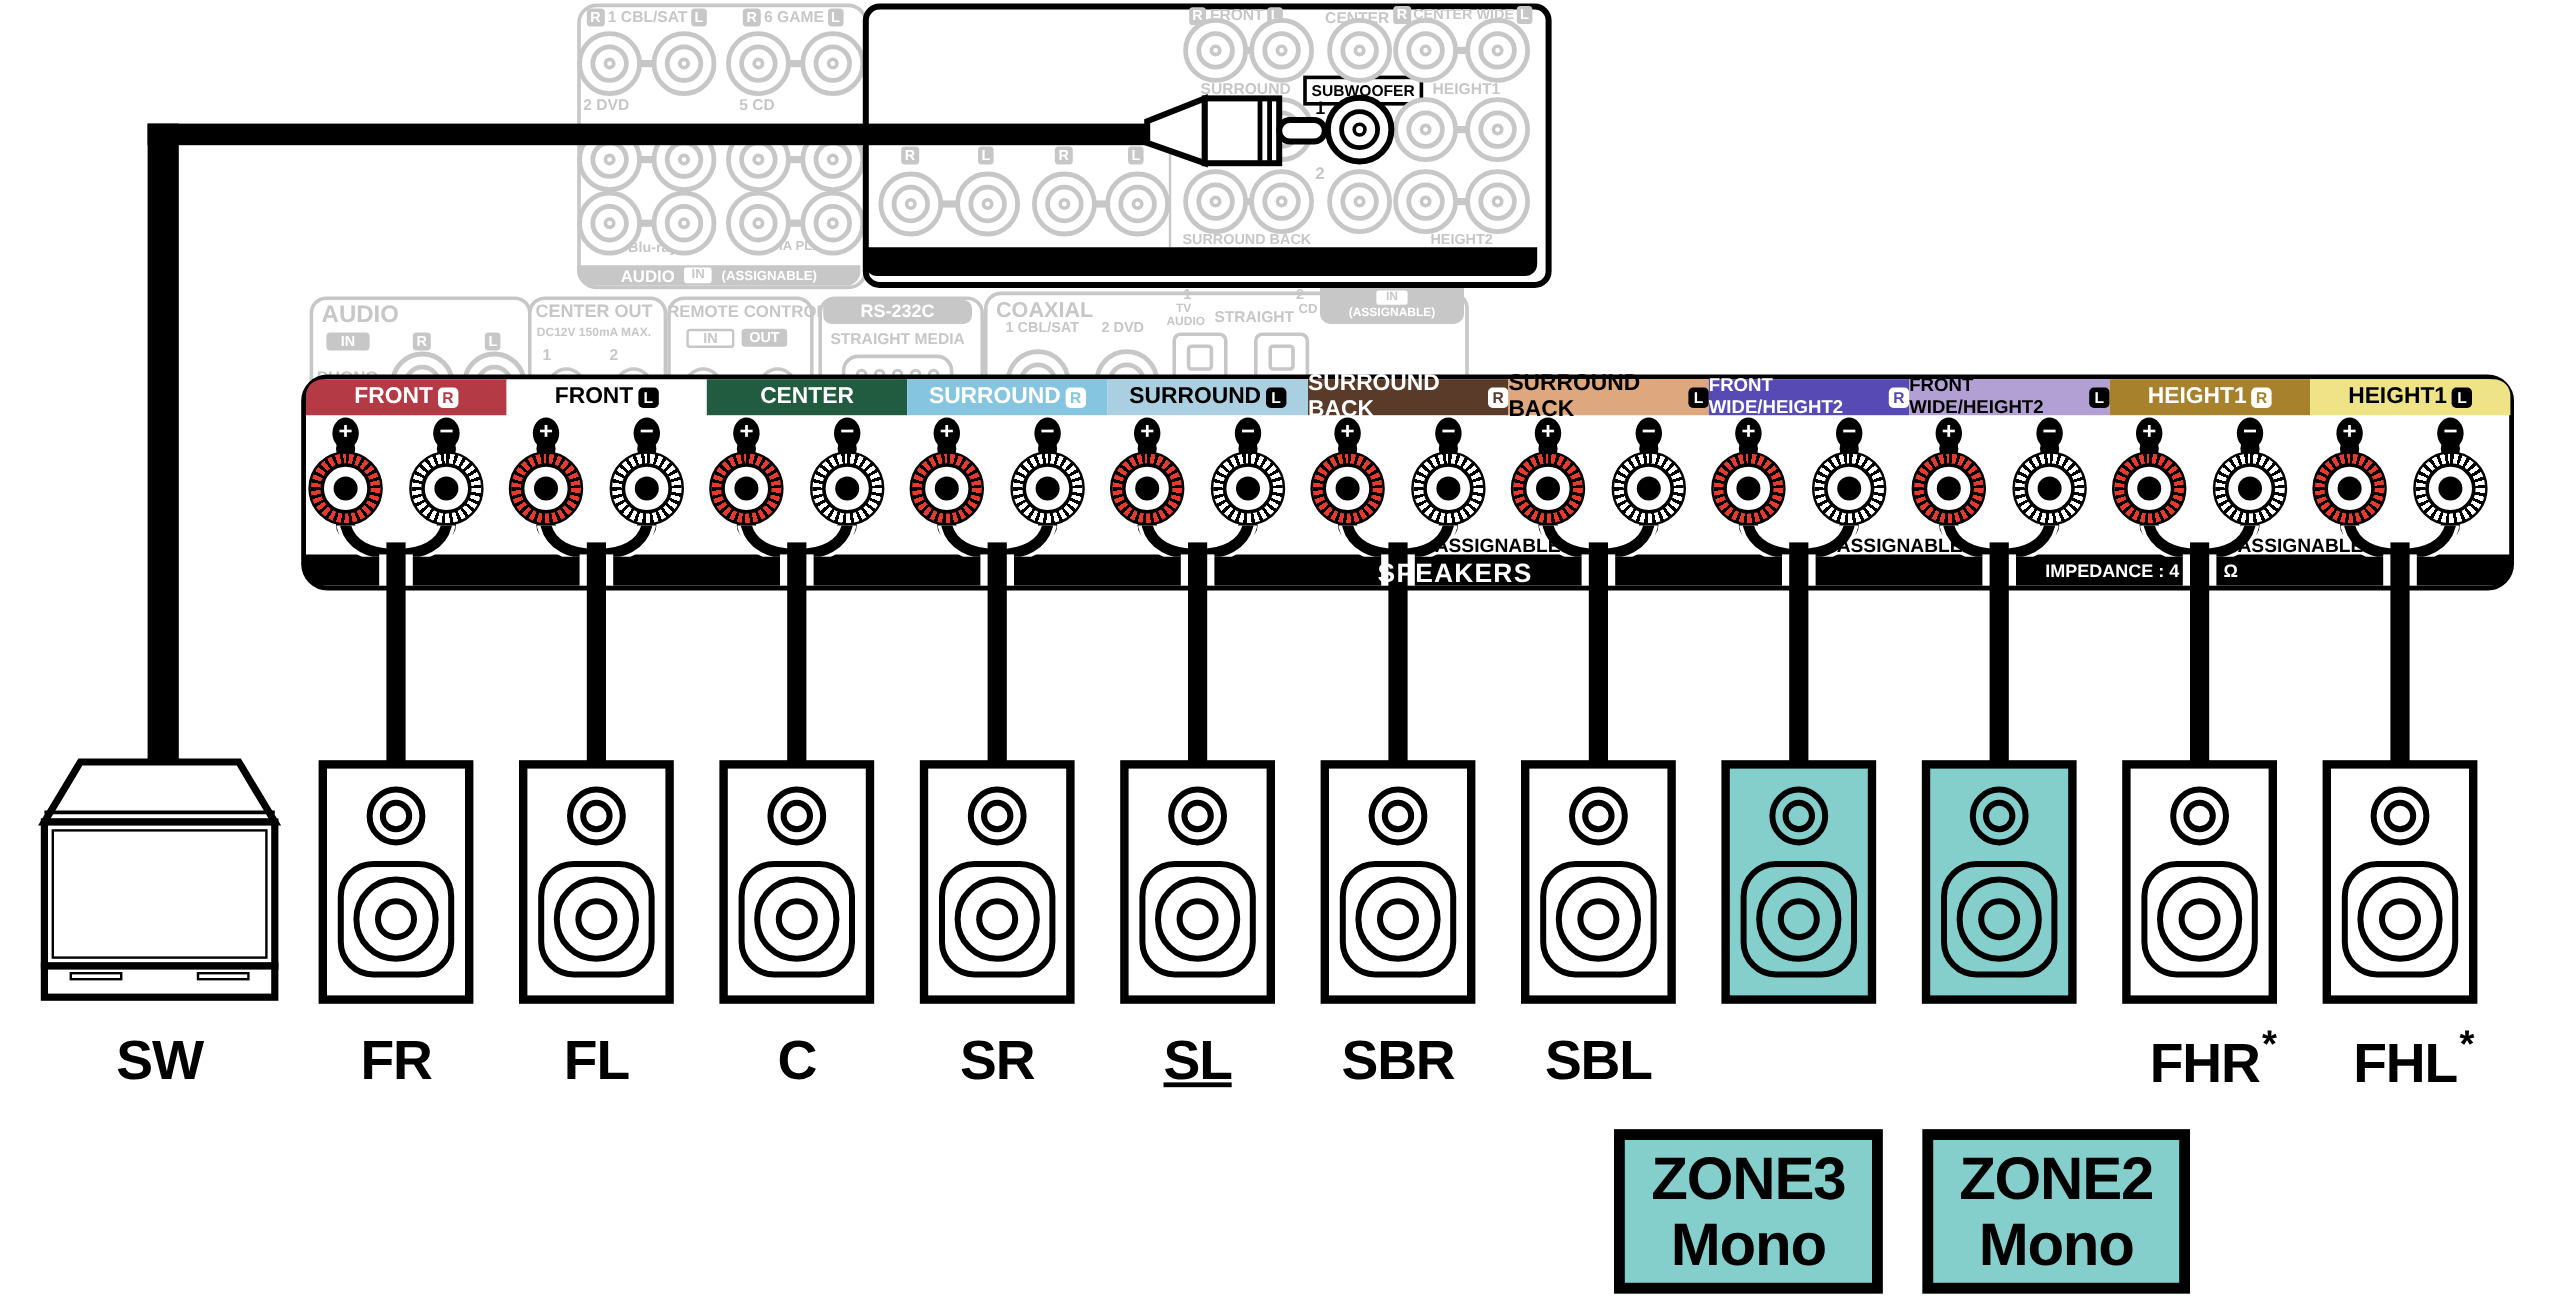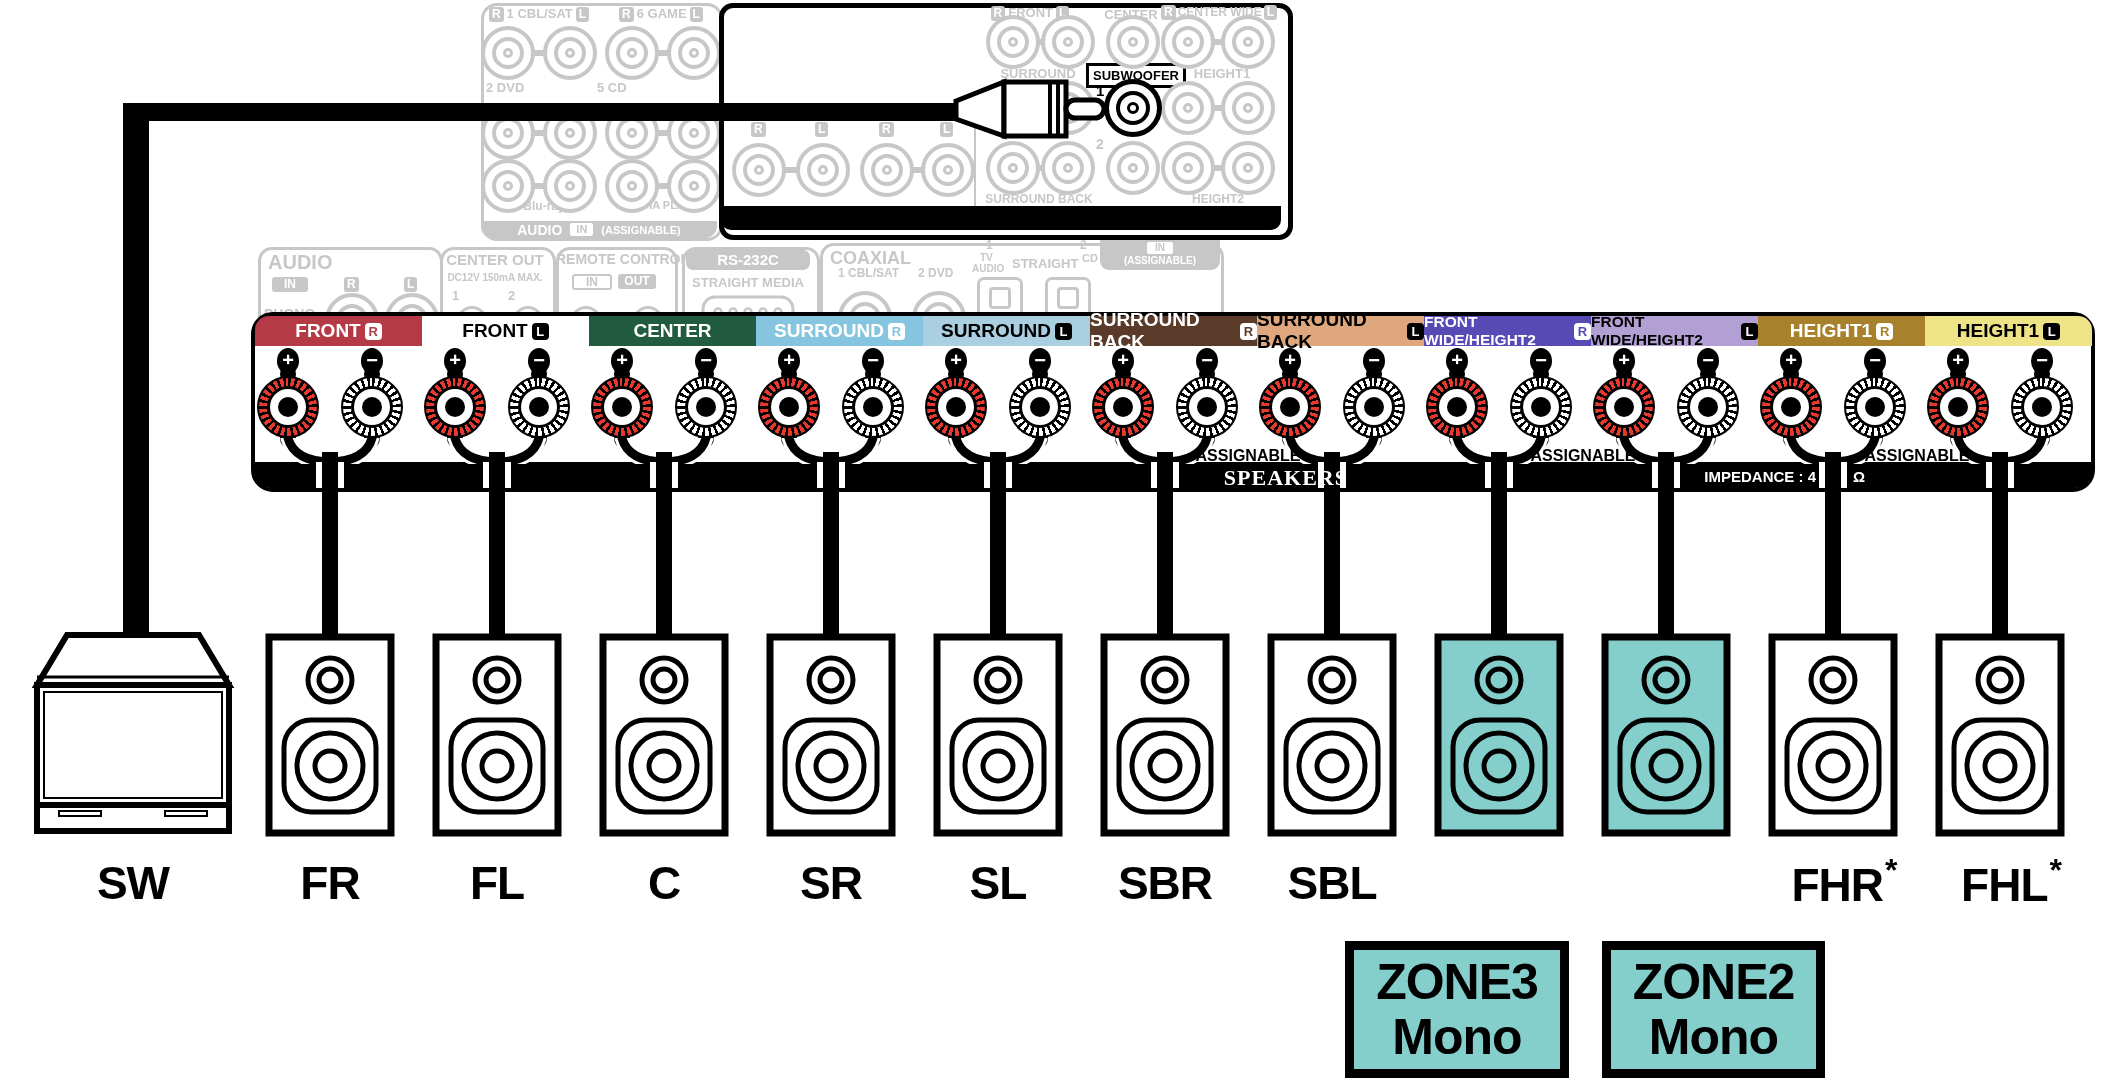--- a/index.html
+++ b/index.html
@@ -65,21 +65,21 @@
     </div>
   </div>
 
   <div class="gt ctr" style="left:479px;top:6px;width:120px;font-size:13px;">
     <span class="gbdg" style="position:static;display:inline-block;margin-right:3px;">R</span><span>1 CBL/SAT</span><span class="gbdg" style="position:static;display:inline-block;margin-left:3px;">L</span>
   </div>
   <div class="gt ctr" style="left:601px;top:6px;width:120px;font-size:13px;">
     <span class="gbdg" style="position:static;display:inline-block;margin-right:3px;">R</span><span>6 GAME</span><span class="gbdg" style="position:static;display:inline-block;margin-left:3px;">L</span>
   </div>
   <div class="gt" style="left:486px;top:80px;font-size:13px;">2 DVD</div>
-  <div class="gt" style="left:597px;top:80px;font-size:13px;">5 CD</div>
+  <div class="gt" style="left:616px;top:80px;font-size:13px;">5 CD</div>
   <div class="gt ctr" style="left:479px;top:199px;width:120px;font-size:12px;">3 Blu-ray</div>
   <div class="gt ctr" style="left:601px;top:199px;width:120px;font-size:11px;">6 MEDIA PLAYER</div>
   <div id="analog-jacks">
       <div class="jlink" style="left: 508px; top: 50px; width: 62px;"></div>
       <div class="jlink" style="left: 632px; top: 50px; width: 62px;"></div>
       <div class="jack" style="left: 481px; top: 26px;"></div>
       <div class="jack" style="left: 543px; top: 26px;"></div>
       <div class="jack" style="left: 605px; top: 26px;"></div>
       <div class="jack" style="left: 667px; top: 26px;"></div>
       <div class="jlink" style="left: 508px; top: 130px; width: 62px;"></div>
@@ -520,35 +520,35 @@
         <circle cx="65" cy="47" r="11" fill="none" stroke="#000" stroke-width="5"></circle>
         <rect x="19" y="87" width="92" height="92" rx="27" fill="none" stroke="#000" stroke-width="5"></rect>
         <circle cx="65" cy="133" r="33" fill="none" stroke="#000" stroke-width="5"></circle>
         <circle cx="65" cy="133" r="15" fill="none" stroke="#000" stroke-width="5"></circle>
       </svg>
       <div class="spk-label" style="left: 43px;"><span>SW</span></div>
       <div class="spk-label" style="left: 240px;"><span>FR</span></div>
       <div class="spk-label" style="left: 407px;"><span>FL</span></div>
       <div class="spk-label" style="left: 574px;"><span>C</span></div>
       <div class="spk-label" style="left: 741px;"><span>SR</span></div>
-      <div class="spk-label" style="left: 908px;"><span>SL</span></div>
+      <div class="spk-label" style="left: 908px; text-decoration: underline;"><span>SL</span></div>
       <div class="spk-label" style="left: 1075px;"><span>SBR</span></div>
       <div class="spk-label" style="left: 1242px;"><span>SBL</span></div>
       <div class="spk-label" style="left: 1753px;"><span>FHR</span><sup>*</sup></div>
       <div class="spk-label" style="left: 1920px;"><span>FHL</span><sup>*</sup></div>
       <div class="zone-box" style="left: 1345px; width: 206px; background: rgb(132, 206, 203);">
         <div>ZONE3</div>
         <div>Mono</div>
       </div>
       <div class="zone-box" style="left: 1602px; width: 205px; background: rgb(132, 206, 203);">
         <div>ZONE2</div>
         <div>Mono</div>
       </div>
     </div>
 
   <div class="assign" style="left:1163px;">ASSIGNABLE</div>
   <div class="assign" style="left:1498px;">ASSIGNABLE</div>
   <div class="assign" style="left:1832px;">ASSIGNABLE</div>
-  <div class="bartext" style="left:1148px;top:465px;width:200px;text-align:right;font-size:22px;letter-spacing:1px;font-family:Liberation Serif, serif;">SPEAKERS</div>
+  <div class="bartext" style="left:1148px;top:465px;width:200px;text-align:left;font-size:22px;letter-spacing:1px;">SPEAKERS</div>
   <div class="bartext" style="left:1610px;top:468px;width:206px;text-align:right;font-size:15px;">IMPEDANCE : 4</div>
   <div class="bartext" style="left:1853px;top:468px;font-size:15px;">Ω</div>
 
 </div>
 
 </body></html>

